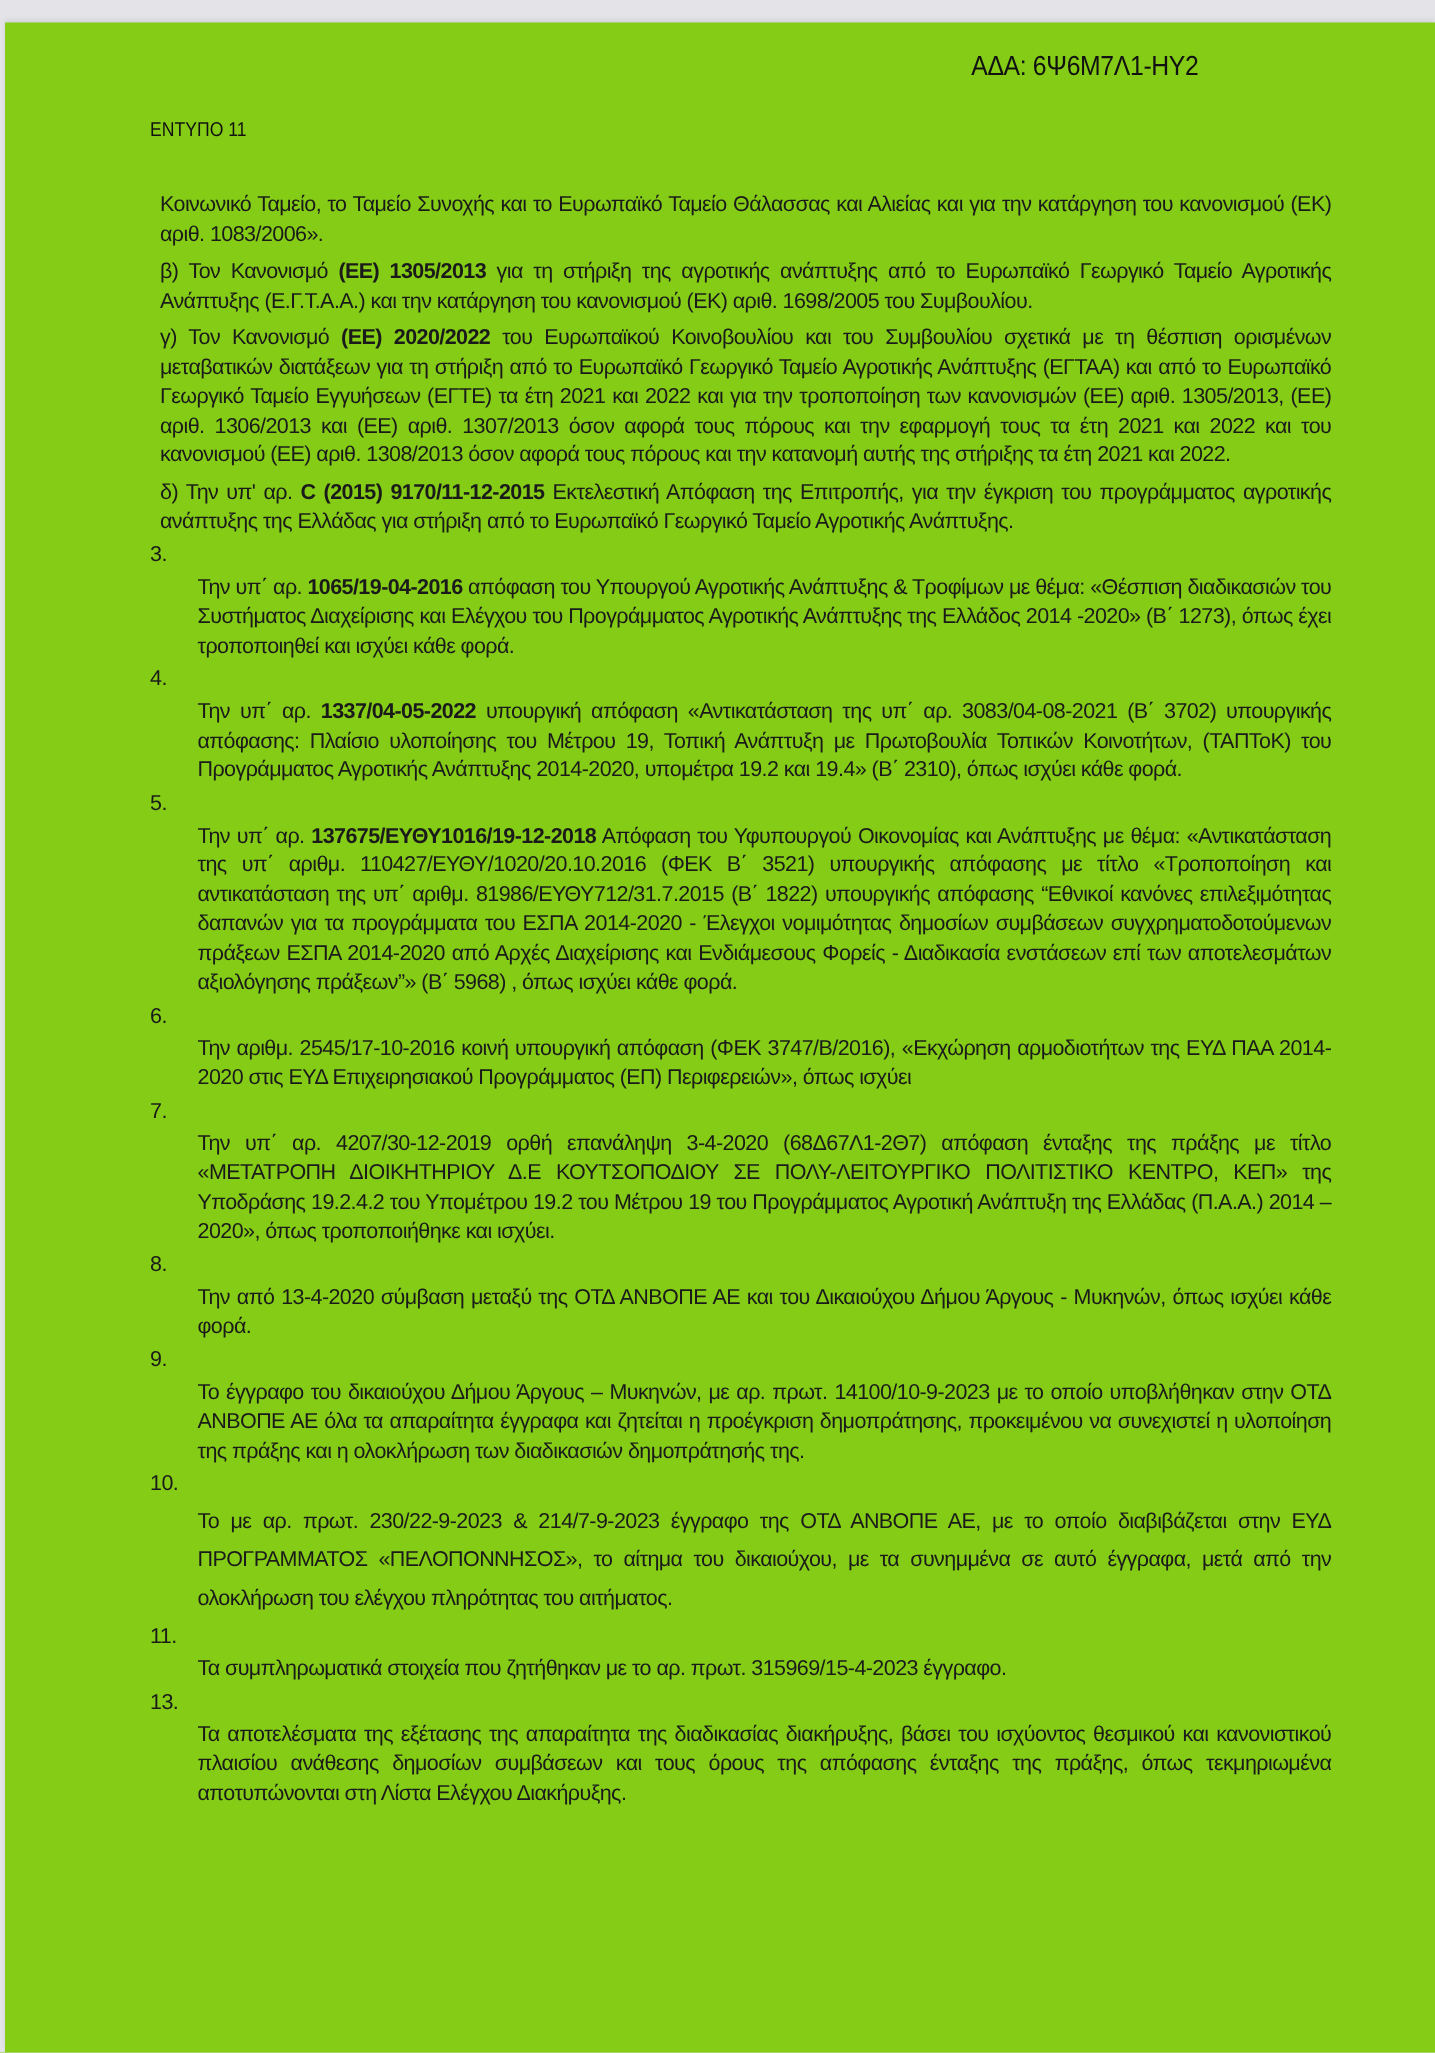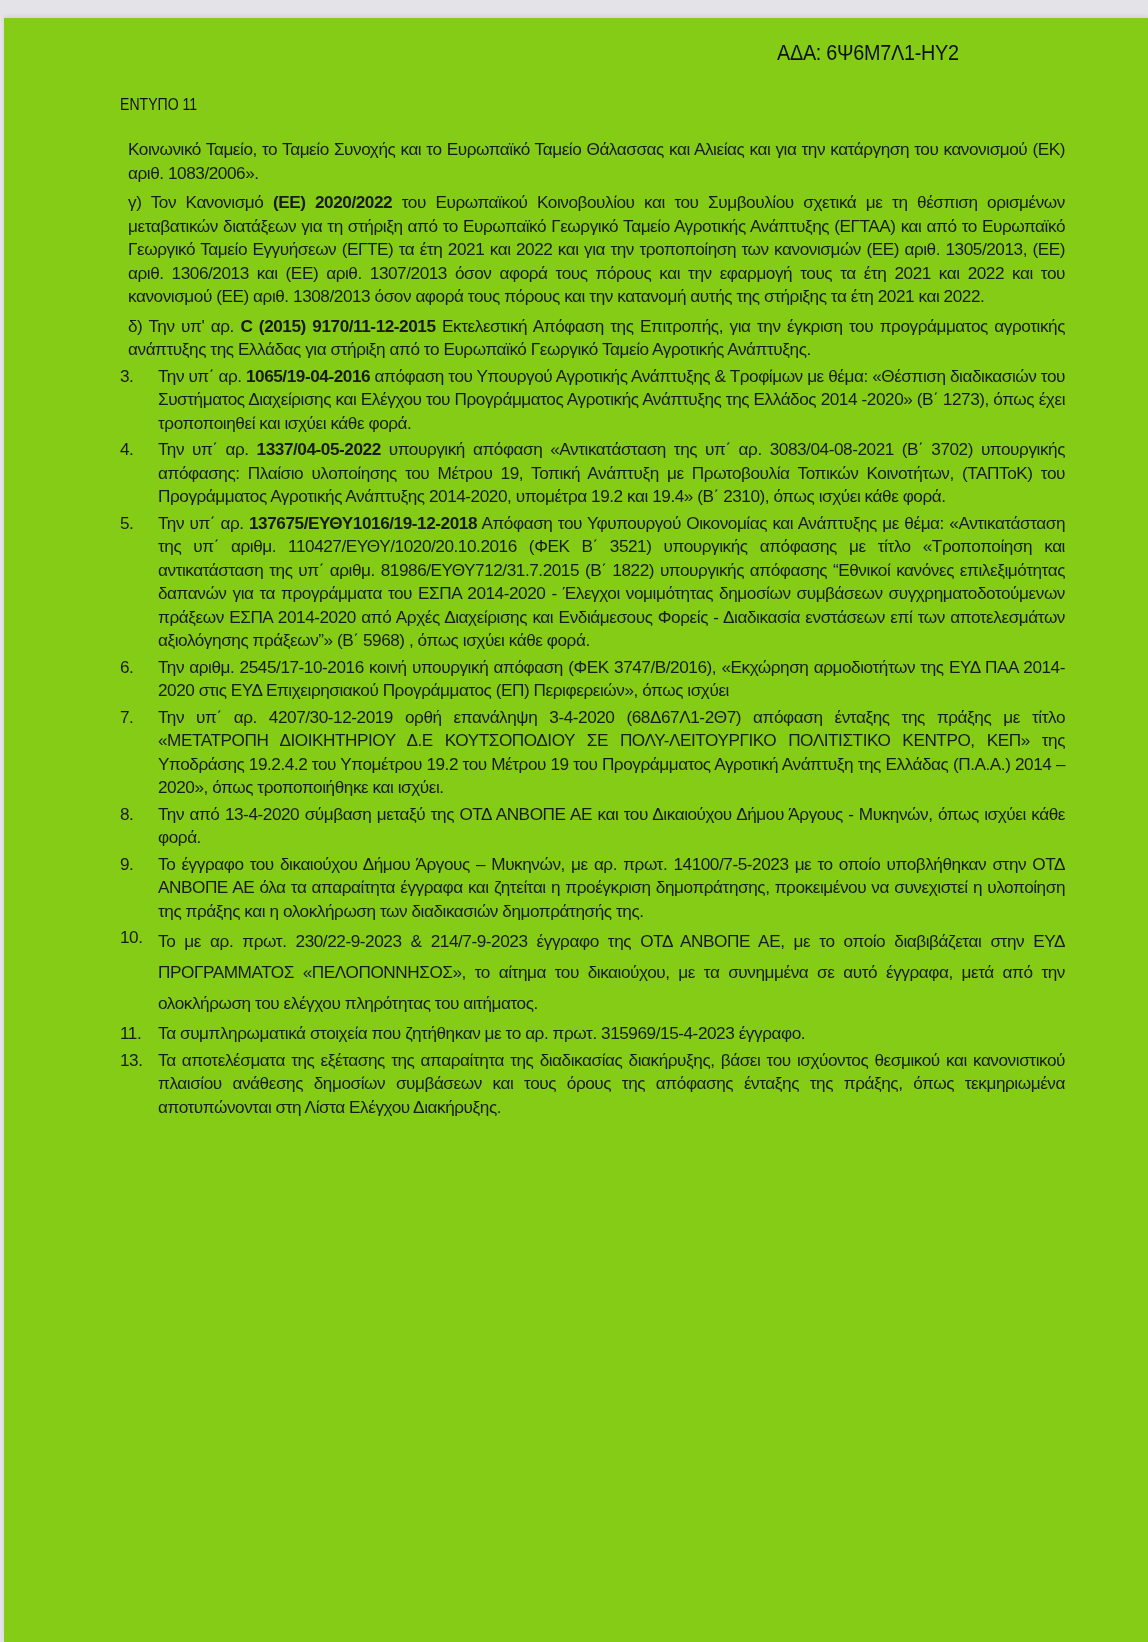--- a/index.html
+++ b/index.html
@@ -19,45 +19,46 @@
       position: absolute; left: 773px; top: 22px;
       font-size: 22px; letter-spacing: -0.3px; color: #111;
       transform: scaleX(0.9); transform-origin: left;
     }
     .form-label {
       position: absolute; left: 116px; top: 78px;
       font-size: 16px; color: #111;
       transform: scaleX(0.88); transform-origin: left;
     }
     .body-text {
-      position: absolute; left: 116px; top: 120px; width: 945px;
+      position: absolute; left: 116px; top: 134px; width: 945px;
       font-size: 17.2px; line-height: 23.5px;
       font-family: "Liberation Sans Narrow", "Liberation Sans", sans-serif;
       letter-spacing: -0.45px;
       text-align: justify;
     }
     .para { margin: 0; padding-left: 8px; }
     .para.sub { margin-top: 6px; padding-left: 8px; }
     .para b { font-weight: bold; }
     .item { display: flex; margin-top: 3px; }
     .item .num { width: 38px; flex: 0 0 38px; text-align: left; }
-    .item .txt { flex: 1; text-align: justify; }
+    .item .txt { flex: 1; text-align: justify; margin-top: 26px; }
     .item.wide .txt { line-height: 31px; }
     .first-line { margin-top: 0; }
   </style>
 </head>
 <body>
 
 <div class="page">
   <div class="ada">ΑΔΑ: 6Ψ6Μ7Λ1-ΗΥ2</div>
   <div class="form-label">ΕΝΤΥΠΟ 11</div>
 
   <div class="body-text">
     <p class="para first-line">Κοινωνικό Ταμείο, το Ταμείο Συνοχής και το Ευρωπαϊκό Ταμείο Θάλασσας και Αλιείας και για την κατάργηση του κανονισμού (ΕΚ) αριθ. 1083/2006».</p>
 
+    <p class="para sub"><span>β) Τον Κανονισμό </span><b>(ΕΕ) 1305/2013</b><span> για τη στήριξη της αγροτικής ανάπτυξης από το Ευρωπαϊκό Γεωργικό Ταμείο Αγροτικής Ανάπτυξης (Ε.Γ.Τ.Α.Α.) και την κατάργηση του κανονισμού (ΕΚ) αριθ. 1698/2005 του Συμβουλίου.</span></p>
 
     <p class="para sub"><span>γ) Τον Κανονισμό </span><b>(ΕΕ) 2020/2022</b><span> του Ευρωπαϊκού Κοινοβουλίου και του Συμβουλίου σχετικά με τη θέσπιση ορισμένων μεταβατικών διατάξεων για τη στήριξη από το Ευρωπαϊκό Γεωργικό Ταμείο Αγροτικής Ανάπτυξης (ΕΓΤΑΑ) και από το Ευρωπαϊκό Γεωργικό Ταμείο Εγγυήσεων (ΕΓΤΕ) τα έτη 2021 και 2022 και για την τροποποίηση των κανονισμών (ΕΕ) αριθ. 1305/2013, (ΕΕ) αριθ. 1306/2013 και (ΕΕ) αριθ. 1307/2013 όσον αφορά τους πόρους και την εφαρμογή τους τα έτη 2021 και 2022 και του κανονισμού (ΕΕ) αριθ. 1308/2013 όσον αφορά τους πόρους και την κατανομή αυτής της στήριξης τα έτη 2021 και 2022.</span></p>
 
     <p class="para sub"><span>δ) Την υπ' αρ. </span><b>C (2015) 9170/11-12-2015</b><span> Εκτελεστική Απόφαση της Επιτροπής, για την έγκριση του προγράμματος αγροτικής ανάπτυξης της Ελλάδας για στήριξη από το Ευρωπαϊκό Γεωργικό Ταμείο Αγροτικής Ανάπτυξης.</span></p>
 
     <div class="item">
       <span class="num">3.</span>
       <span class="txt"><span>Την υπ΄ αρ. </span><b>1065/19-04-2016</b><span> απόφαση του Υπουργού Αγροτικής Ανάπτυξης &amp; Τροφίμων με θέμα: «Θέσπιση διαδικασιών του Συστήματος Διαχείρισης και Ελέγχου του Προγράμματος Αγροτικής Ανάπτυξης της Ελλάδος 2014 -2020» (Β΄ 1273), όπως έχει τροποποιηθεί και ισχύει κάθε φορά.</span></span>
     </div>
 
@@ -81,21 +82,21 @@
       <span class="txt">Την υπ΄ αρ. 4207/30-12-2019 ορθή επανάληψη 3-4-2020 (68Δ67Λ1-2Θ7) απόφαση ένταξης της πράξης με τίτλο «ΜΕΤΑΤΡΟΠΗ ΔΙΟΙΚΗΤΗΡΙΟΥ  Δ.Ε ΚΟΥΤΣΟΠΟΔΙΟΥ ΣΕ ΠΟΛΥ-ΛΕΙΤΟΥΡΓΙΚΟ ΠΟΛΙΤΙΣΤΙΚΟ ΚΕΝΤΡΟ, ΚΕΠ» της Υποδράσης 19.2.4.2 του Υπομέτρου 19.2 του Μέτρου 19 του Προγράμματος Αγροτική Ανάπτυξη της Ελλάδας (Π.Α.Α.) 2014 –2020», όπως τροποποιήθηκε και ισχύει.</span>
     </div>
 
     <div class="item">
       <span class="num">8.</span>
       <span class="txt">Την από 13-4-2020 σύμβαση μεταξύ της ΟΤΔ ΑΝΒΟΠΕ ΑΕ και του Δικαιούχου Δήμου Άργους - Μυκηνών, όπως ισχύει κάθε φορά.</span>
     </div>
 
     <div class="item">
       <span class="num">9.</span>
-      <span class="txt">Το έγγραφο του δικαιούχου Δήμου Άργους – Μυκηνών, με αρ.  πρωτ. 14100/7-5-2023 με το οποίο υποβλήθηκαν στην ΟΤΔ ΑΝΒΟΠΕ ΑΕ όλα τα απαραίτητα έγγραφα και ζητείται η προέγκριση δημοπράτησης, προκειμένου να συνεχιστεί η υλοποίηση της πράξης και η ολοκλήρωση των διαδικασιών δημοπράτησής της.</span>
+      <span class="txt">Το έγγραφο του δικαιούχου Δήμου Άργους – Μυκηνών, με αρ.  πρωτ. 14100/10-9-2023 με το οποίο υποβλήθηκαν στην ΟΤΔ ΑΝΒΟΠΕ ΑΕ όλα τα απαραίτητα έγγραφα και ζητείται η προέγκριση δημοπράτησης, προκειμένου να συνεχιστεί η υλοποίηση της πράξης και η ολοκλήρωση των διαδικασιών δημοπράτησής της.</span>
     </div>
 
     <div class="item wide">
       <span class="num">10.</span>
       <span class="txt">Το με αρ. πρωτ. 230/22-9-2023 &amp; 214/7-9-2023 έγγραφο της ΟΤΔ ΑΝΒΟΠΕ ΑΕ, με το οποίο διαβιβάζεται στην ΕΥΔ ΠΡΟΓΡΑΜΜΑΤΟΣ «ΠΕΛΟΠΟΝΝΗΣΟΣ», το αίτημα του δικαιούχου, με τα συνημμένα σε αυτό έγγραφα, μετά από την ολοκλήρωση του ελέγχου πληρότητας του αιτήματος.</span>
     </div>
 
     <div class="item">
       <span class="num">11.</span>
       <span class="txt">Τα συμπληρωματικά στοιχεία που ζητήθηκαν  με το αρ. πρωτ. 315969/15-4-2023 έγγραφο.</span>

